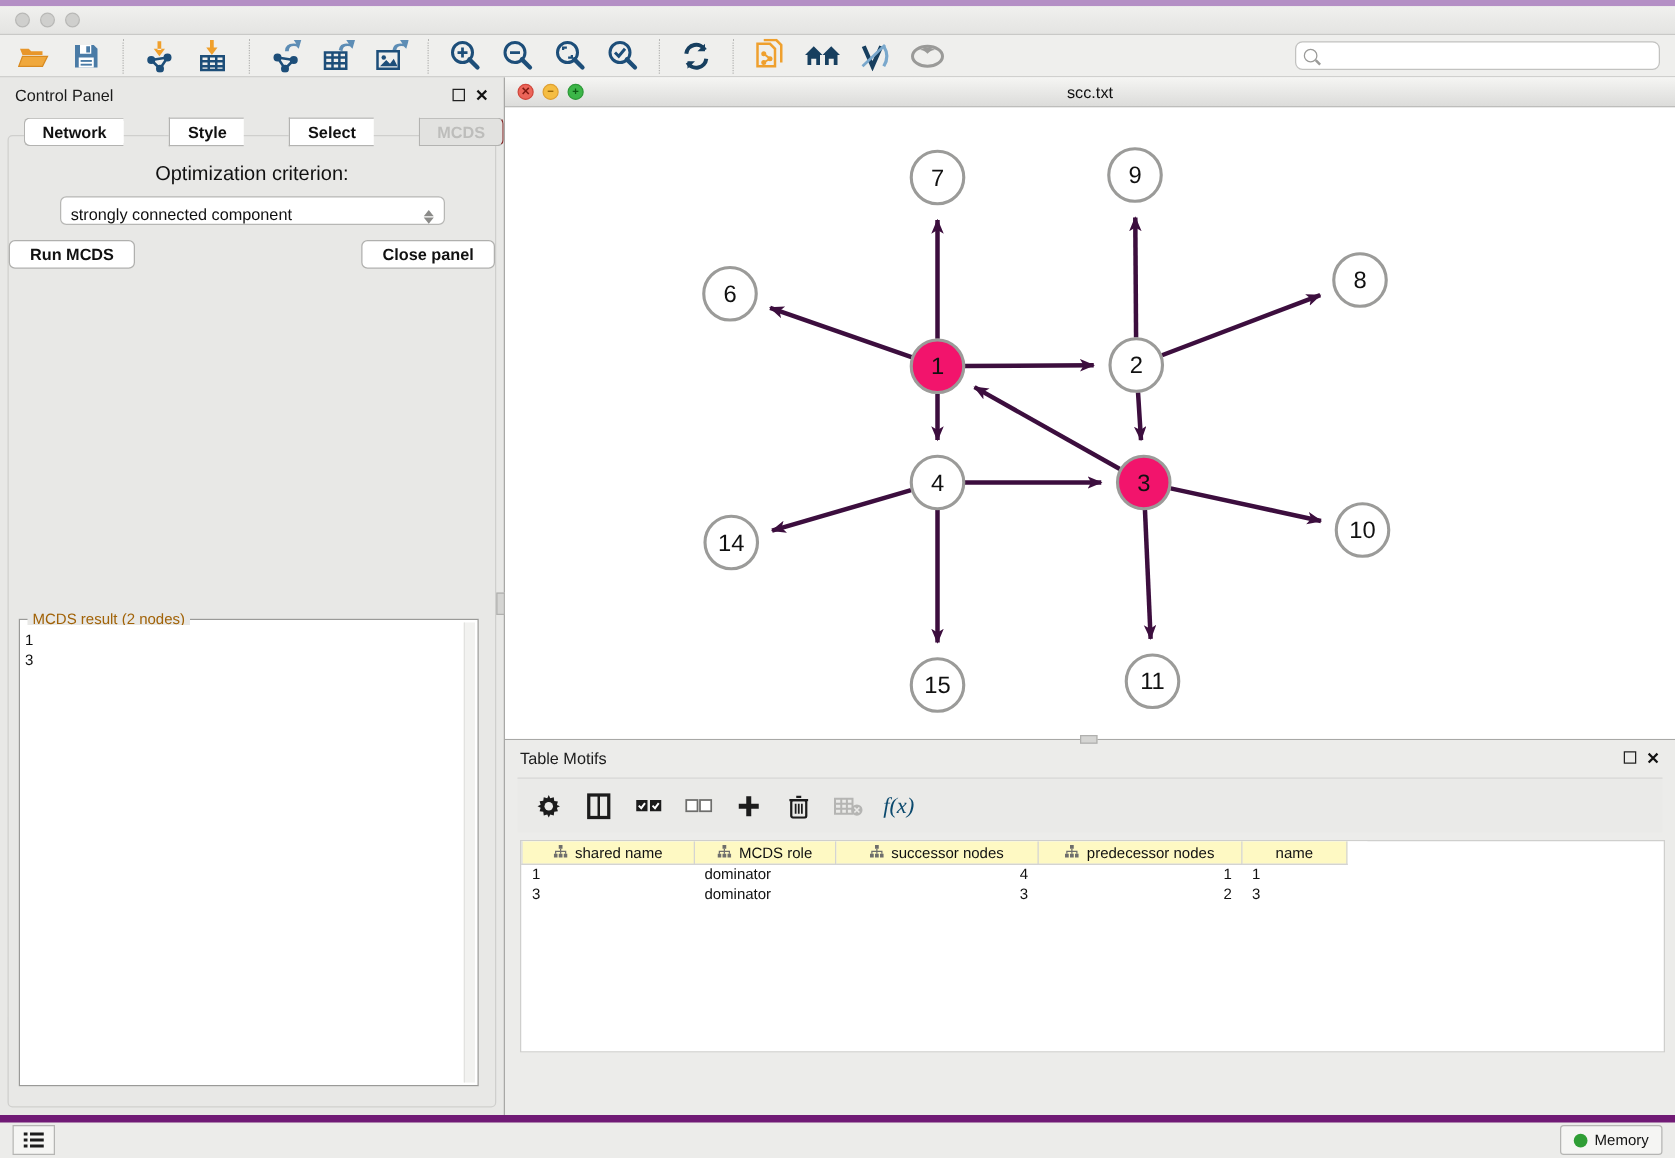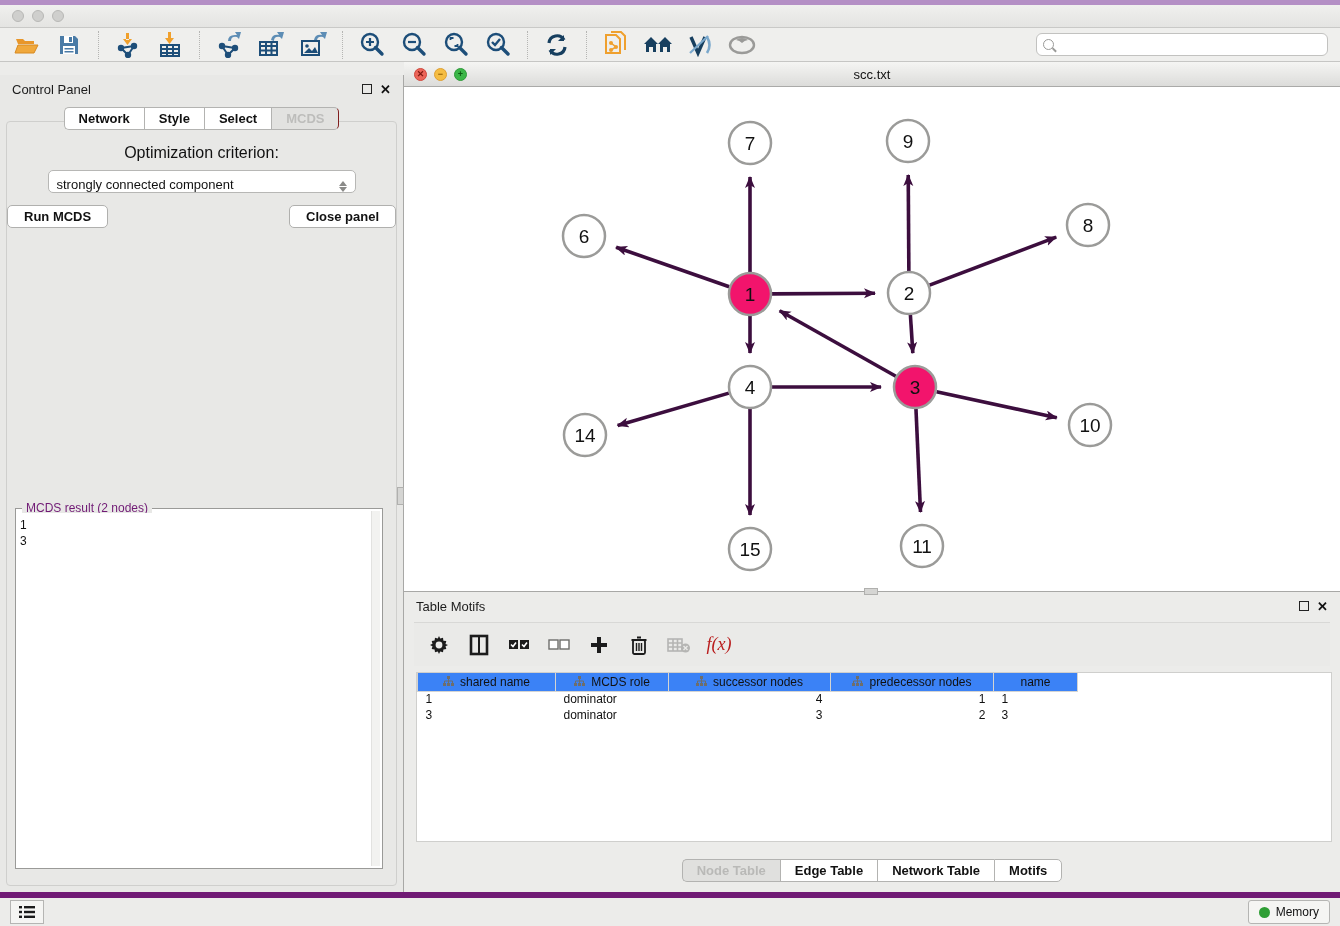--- a/index.html
+++ b/index.html
@@ -18,45 +18,45 @@
   .tb-btn { width:38px; height:30px; display:flex; align-items:center; justify-content:center; border-radius:4px; }
   .tb-sep { width:1px; height:28px; border-left:1px dotted #b5b5b3; margin:0 6px; }
   .tb-spacer { flex:1; }
   .searchbox { width:292px; height:23px; background:#fff; border:1px solid #c2c2c0; border-radius:6px; display:flex; align-items:center; padding:0 6px; margin-right:4px; }
   .searchbox input { border:none; outline:none; flex:1; font-size:12px; background:transparent; }
   .mag { width:11px; height:11px; border:1.5px solid #9a9a98; border-radius:50%; position:relative; margin-right:5px; }
   .mag:after { content:""; position:absolute; width:5px; height:1.5px; background:#9a9a98; transform:rotate(45deg); right:-4px; bottom:-1px; }
 
   
   .main { flex:1; display:flex; position:relative; }
-  .left-panel { width:404px; background:#e8e8e6; border-right:1px solid #a8a8a6; display:flex; flex-direction:column; position:relative;margin-top:13px; }
+  .left-panel { width:404px; background:#e8e8e6; border-right:1px solid #a8a8a6; display:flex; flex-direction:column; position:relative; }
   .right-col { flex:1; display:flex; flex-direction:column; }
 
   
   .panel-header { height:28px; display:flex; align-items:center; padding:0 12px; font-size:13px; color:#1c1c1c; }
   .panel-header .ph-icons { margin-left:auto; display:flex; gap:8px; align-items:center; }
   .float-box { width:10px; height:10px; border:1.5px solid #222; }
   .close-x { font-size:13px; font-weight:bold; color:#111; line-height:1; }
-  .ctab-bar { display:flex; justify-content:center; margin-top:4px; position:relative; z-index:2; }
+  .ctab-bar { display:flex; justify-content:flex-end; margin-top:4px; position:relative; z-index:2;gap:36px; }
   .ctab { font-size:13px; font-weight:bold; padding:3px 14px; background:#fff; border:1px solid #b3b3b1; border-right:none; color:#111; }
   .ctab:first-child { border-radius:5px 0 0 5px; }
   .ctab:last-child { border-right:1px solid #7f1d1d; border-radius:0 5px 5px 0; }
   .ctab.active { background:#e2e2e0; color:#bdbdbb; }
   .ctab-pane { position:absolute; left:6px; right:6px; top:46px; bottom:6px; background:#e8e8e6; border:1px solid #cfcfcd; border-radius:4px; }
   .opt-label { text-align:center; font-size:16px; color:#111; margin-top:22px; }
   .combo { margin:8px auto 0; width:308px; height:23px; background:#fff; border:1px solid #b7b7b5; border-radius:5px; display:flex; align-items:flex-end; font-size:13px; padding:0 8px; color:#111; }
   .combo .cval { flex:1; }
   .combo .steppers { display:flex; flex-direction:column; gap:1px; align-items:center; }
   .combo .steppers span { width:0; height:0; border-left:4px solid transparent; border-right:4px solid transparent; }
   .stp-up { border-bottom:5px solid #8a8a88; }
   .stp-dn { border-top:5px solid #8a8a88; }
   .btn-row { display:flex; justify-content:space-between; gap:14px; margin-top:12px; }
   .aq-btn { height:23px; padding:0 16px; background:#fff; border:1px solid #b0b0ae; border-radius:5px; font-size:13px; font-weight:bold; color:#111; display:flex; align-items:center; }
   .result-group { position:absolute; left:8px; right:13px; top:386px; bottom:16px; border:1px solid #9a9a98; background:#fff; }
-  .result-title { position:absolute; top:-8px; left:6px; background:#e8e8e6; padding:0 4px; font-size:12px; color:#701a75; }
+  .result-title { position:absolute; top:-8px; left:6px; background:#e8e8e6; padding:0 4px; font-size:12px; color:#a16207; }
   .result-area { position:absolute; inset:4px 12px 2px 4px; background:#fff; font-size:12px; color:#111; line-height:16px; padding-top:4px; }
   .result-scroll { position:absolute; top:2px; bottom:2px; right:2px; width:9px; background:#f2f2f0; border-left:1px solid #e2e2e0; }
 
   
   .v-handle { position:absolute; right:-1px; top:412px; width:7px; height:18px; background:#d5d5d3; border:1px solid #b0b0ae; z-index:5; }
 
   
   .net-window { height:530px; border-bottom:1px solid #a8a8a6; display:flex; flex-direction:column; background:#fff; }
   .net-titlebar { height:28px; background:linear-gradient(#f5f5f3,#dcdcda); border-bottom:1px solid #aaaaa8; position:relative; display:flex; align-items:center; }
   .net-tl { display:flex; gap:7px; margin-left:10px; z-index:2; }
@@ -67,37 +67,37 @@
   .net-title { position:absolute; left:0; right:0; text-align:center; font-size:13px; color:#111; }
   .net-canvas { flex:1; position:relative; background:#fff; }
   .h-handle { position:absolute; bottom:-4px; left:460px; width:14px; height:7px; background:#d5d5d3; border:1px solid #b0b0ae; z-index:6; }
 
   
   .table-panel { flex:1; background:#ececea; display:flex; flex-direction:column; position:relative; }
   .tp-toolbar { margin:2px 10px 0 10px; height:44px; background:#eaeae8; border-top:1px solid #d8d8d6; display:flex; align-items:center; gap:14px; padding:0 12px; }
   .tp-ic { display:flex; align-items:center; justify-content:center; width:26px; height:26px; }
   .tbl-wrap { margin:6px 8px 0 12px; background:#fff; border:1px solid #cfcfcd; height:170px; overflow:hidden; }
   table.data { border-collapse:collapse; font-size:12px; }
-  table.data th { background:#3b82f6; border:1px solid #d4d4d2; border-top:none; font-weight:normal; font-size:12px; color:#111; height:18px; padding:0 4px; white-space:nowrap; }
+  table.data th { background:#fef9c3; border:1px solid #d4d4d2; border-top:none; font-weight:normal; font-size:12px; color:#111; height:18px; padding:0 4px; white-space:nowrap; }
   table.data th .th-inner { display:flex; align-items:center; justify-content:center; gap:6px; }
   table.data td { height:16px; padding:0 8px; color:#111; white-space:nowrap; }
   td.al { text-align:left; } td.ar { text-align:right; }
   .tp-tabs { position:absolute; bottom:10px; left:0; right:0; display:flex; justify-content:center; }
   .ttab { font-size:13px; font-weight:bold; padding:3px 14px; background:#fff; border:1px solid #b3b3b1; border-right:none; color:#111; }
   .ttab:first-child { border-radius:5px 0 0 5px; }
   .ttab:last-child { border-right:1px solid #b3b3b1; border-radius:0 5px 5px 0; }
   .ttab.active { background:#e0e0de; color:#b9b9b7; }
 
   
   .statusbar { height:34px; background:#ececea; border-top:6px solid #701a75; display:flex; align-items:center; padding:0 10px; }
   .sb-left-btn { width:34px; height:24px; background:#f5f5f3; border:1px solid #b5b5b3; display:flex; align-items:center; justify-content:center; }
   .memory-btn { margin-left:auto; height:24px; background:#f5f5f3; border:1px solid #b5b5b3; border-radius:3px; display:flex; align-items:center; gap:6px; padding:0 10px; font-size:12px; color:#111; }
   .mem-dot { width:11px; height:11px; border-radius:50%; background:#2f9e35; }
 
-  .fx { font-family:"Liberation Serif", serif; font-style:italic; font-size:18px; color:#b91c1c; }
+  .fx { font-family:"Liberation Serif", serif; font-style:italic; font-size:18px; color:#0c4a6e; }
 </style>
 </head>
 <body>
 
 <div class="window">
 
   <div class="accent-strip"></div>
   <div class="titlebar">
     <div class="traffic">
       <div class="tl-dot"></div>
@@ -503,26 +503,20 @@
                   <td class="al">3</td>
                   <td class="al">dominator</td>
                   <td class="ar">3</td>
                   <td class="ar">2</td>
                   <td class="al">3</td>
                   <td></td>
                 </tr>
               </tbody>
           </table>
         </div>
-        <div class="tp-tabs" id="tp-tabs">
-            <div class="ttab active">Node Table</div>
-            <div class="ttab">Edge Table</div>
-            <div class="ttab">Network Table</div>
-            <div class="ttab">Motifs</div>
-          </div>
       </div>
 
     </div>
   </div>
 
   <div class="statusbar">
     <div class="sb-left-btn">
       <svg width="18" height="14" viewBox="0 0 18 14">
         <g fill="#1c1c1c">
           <rect x="1" y="1" width="3" height="2.4"></rect>

